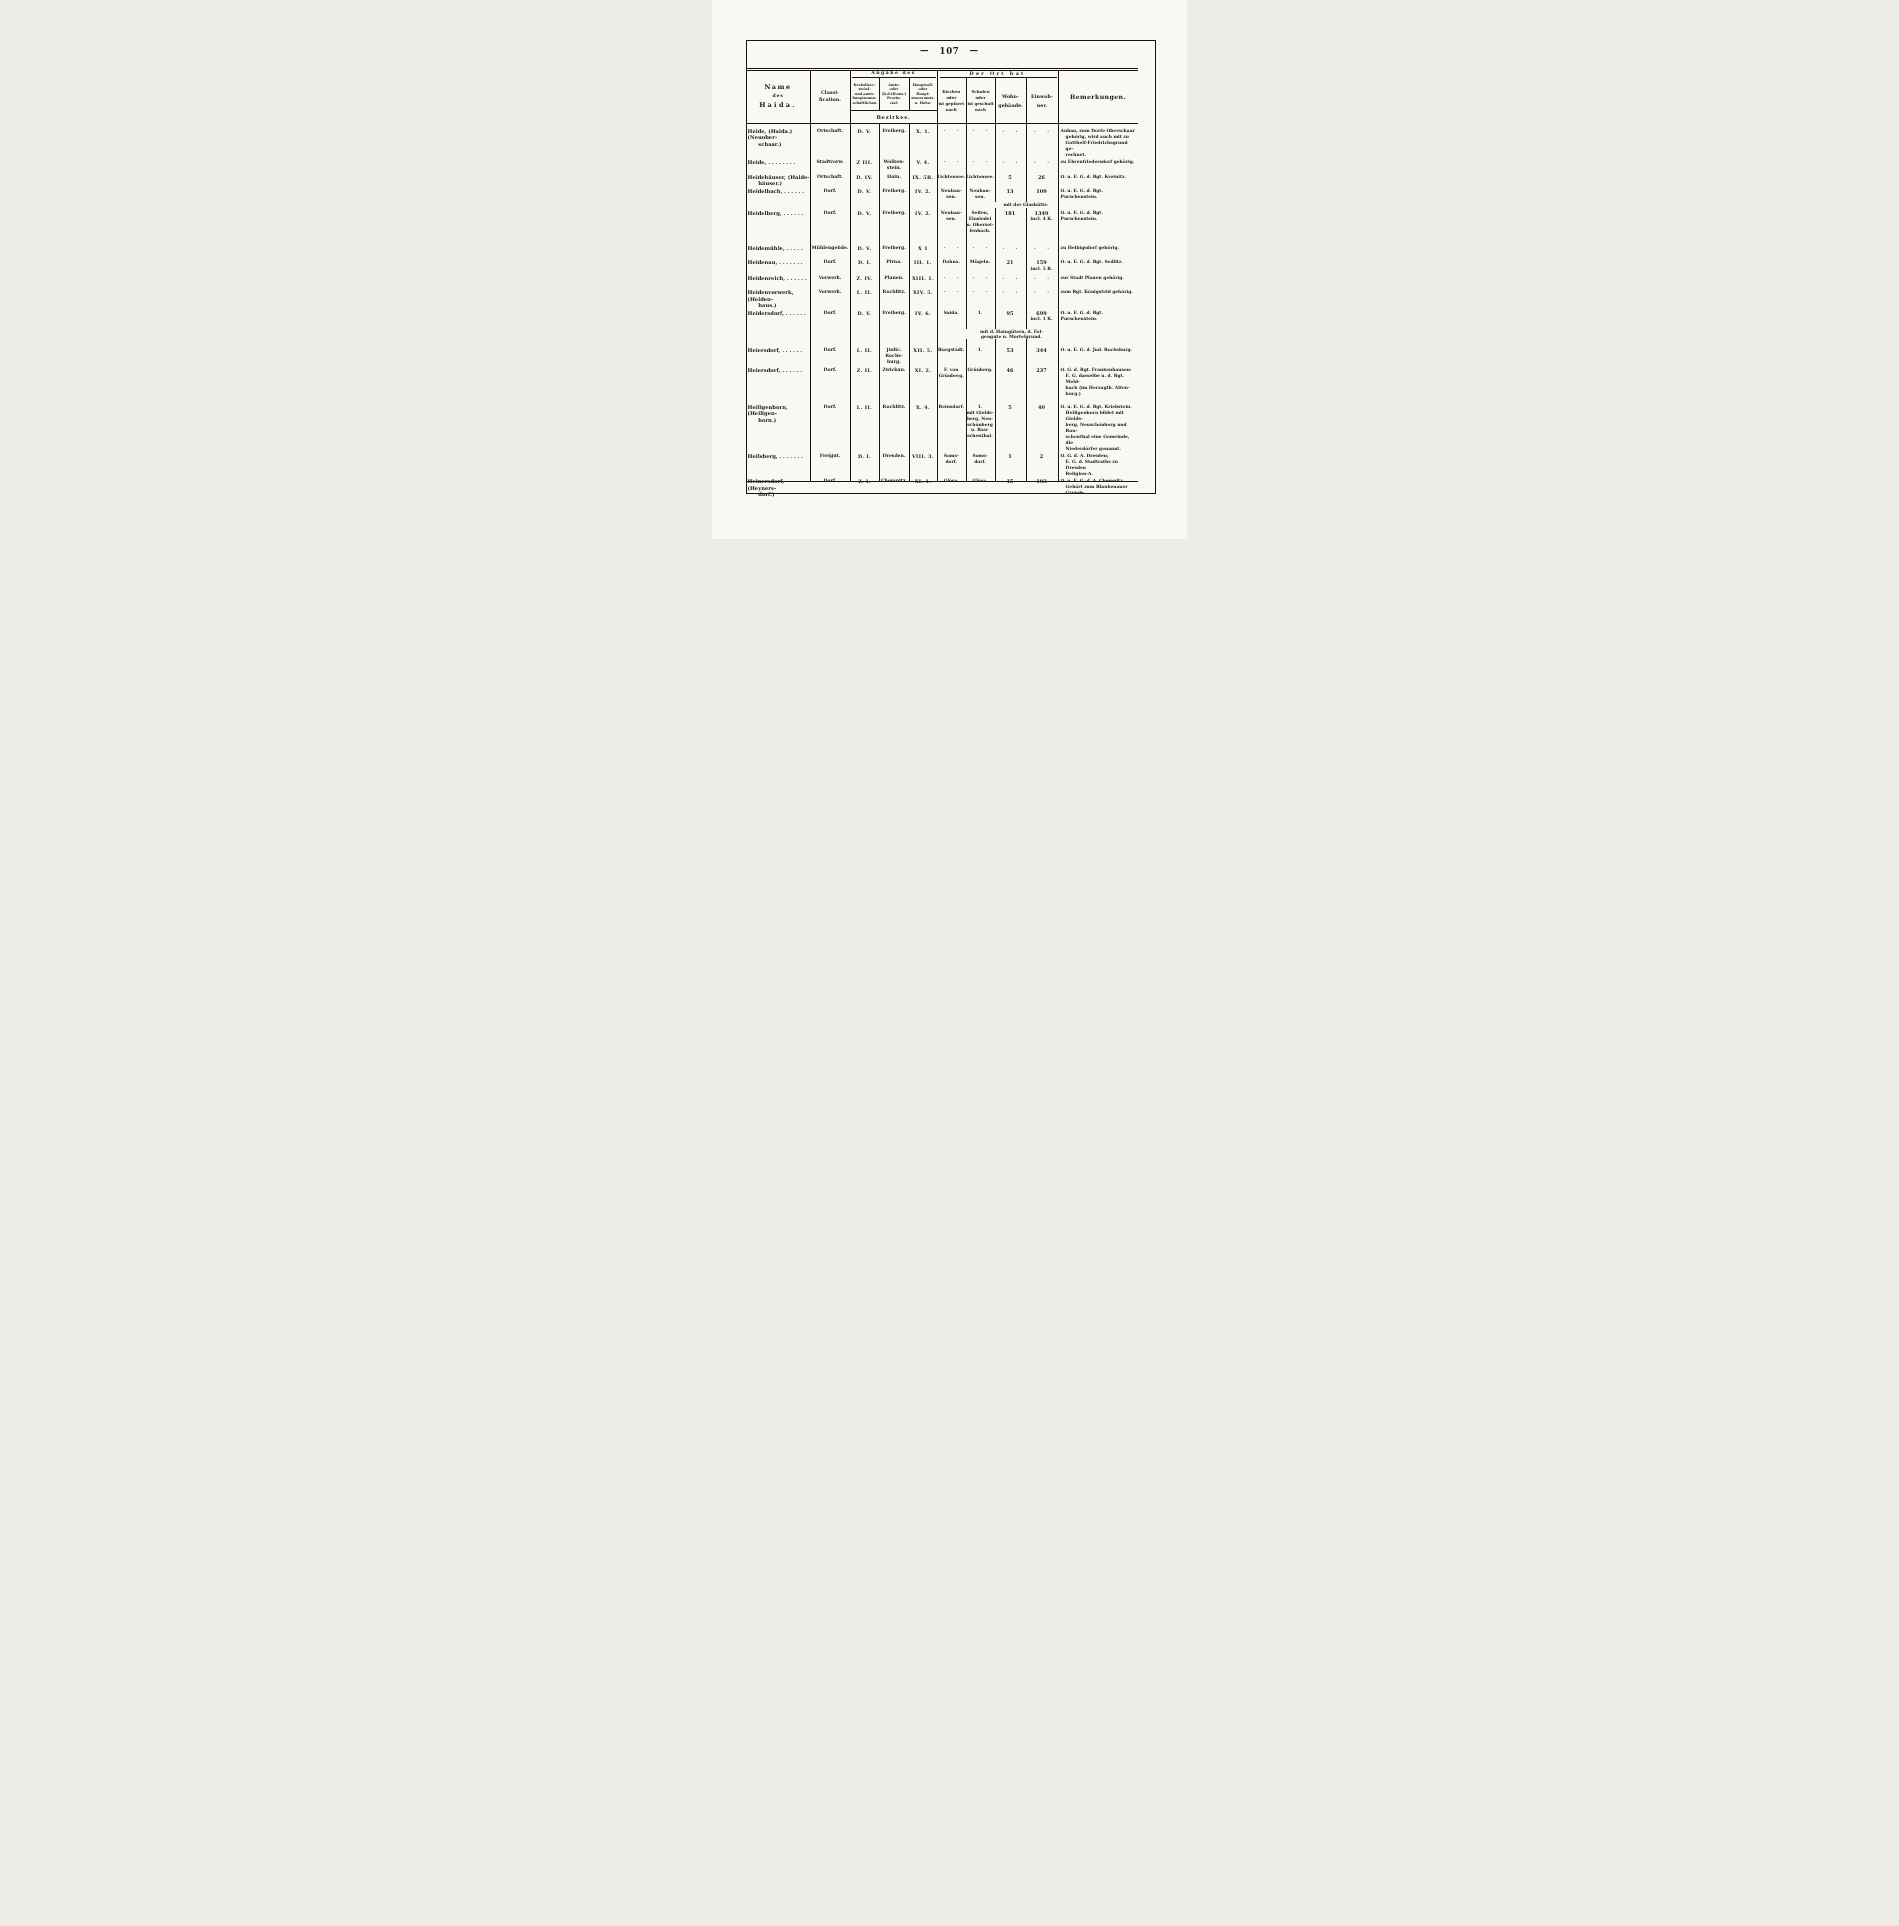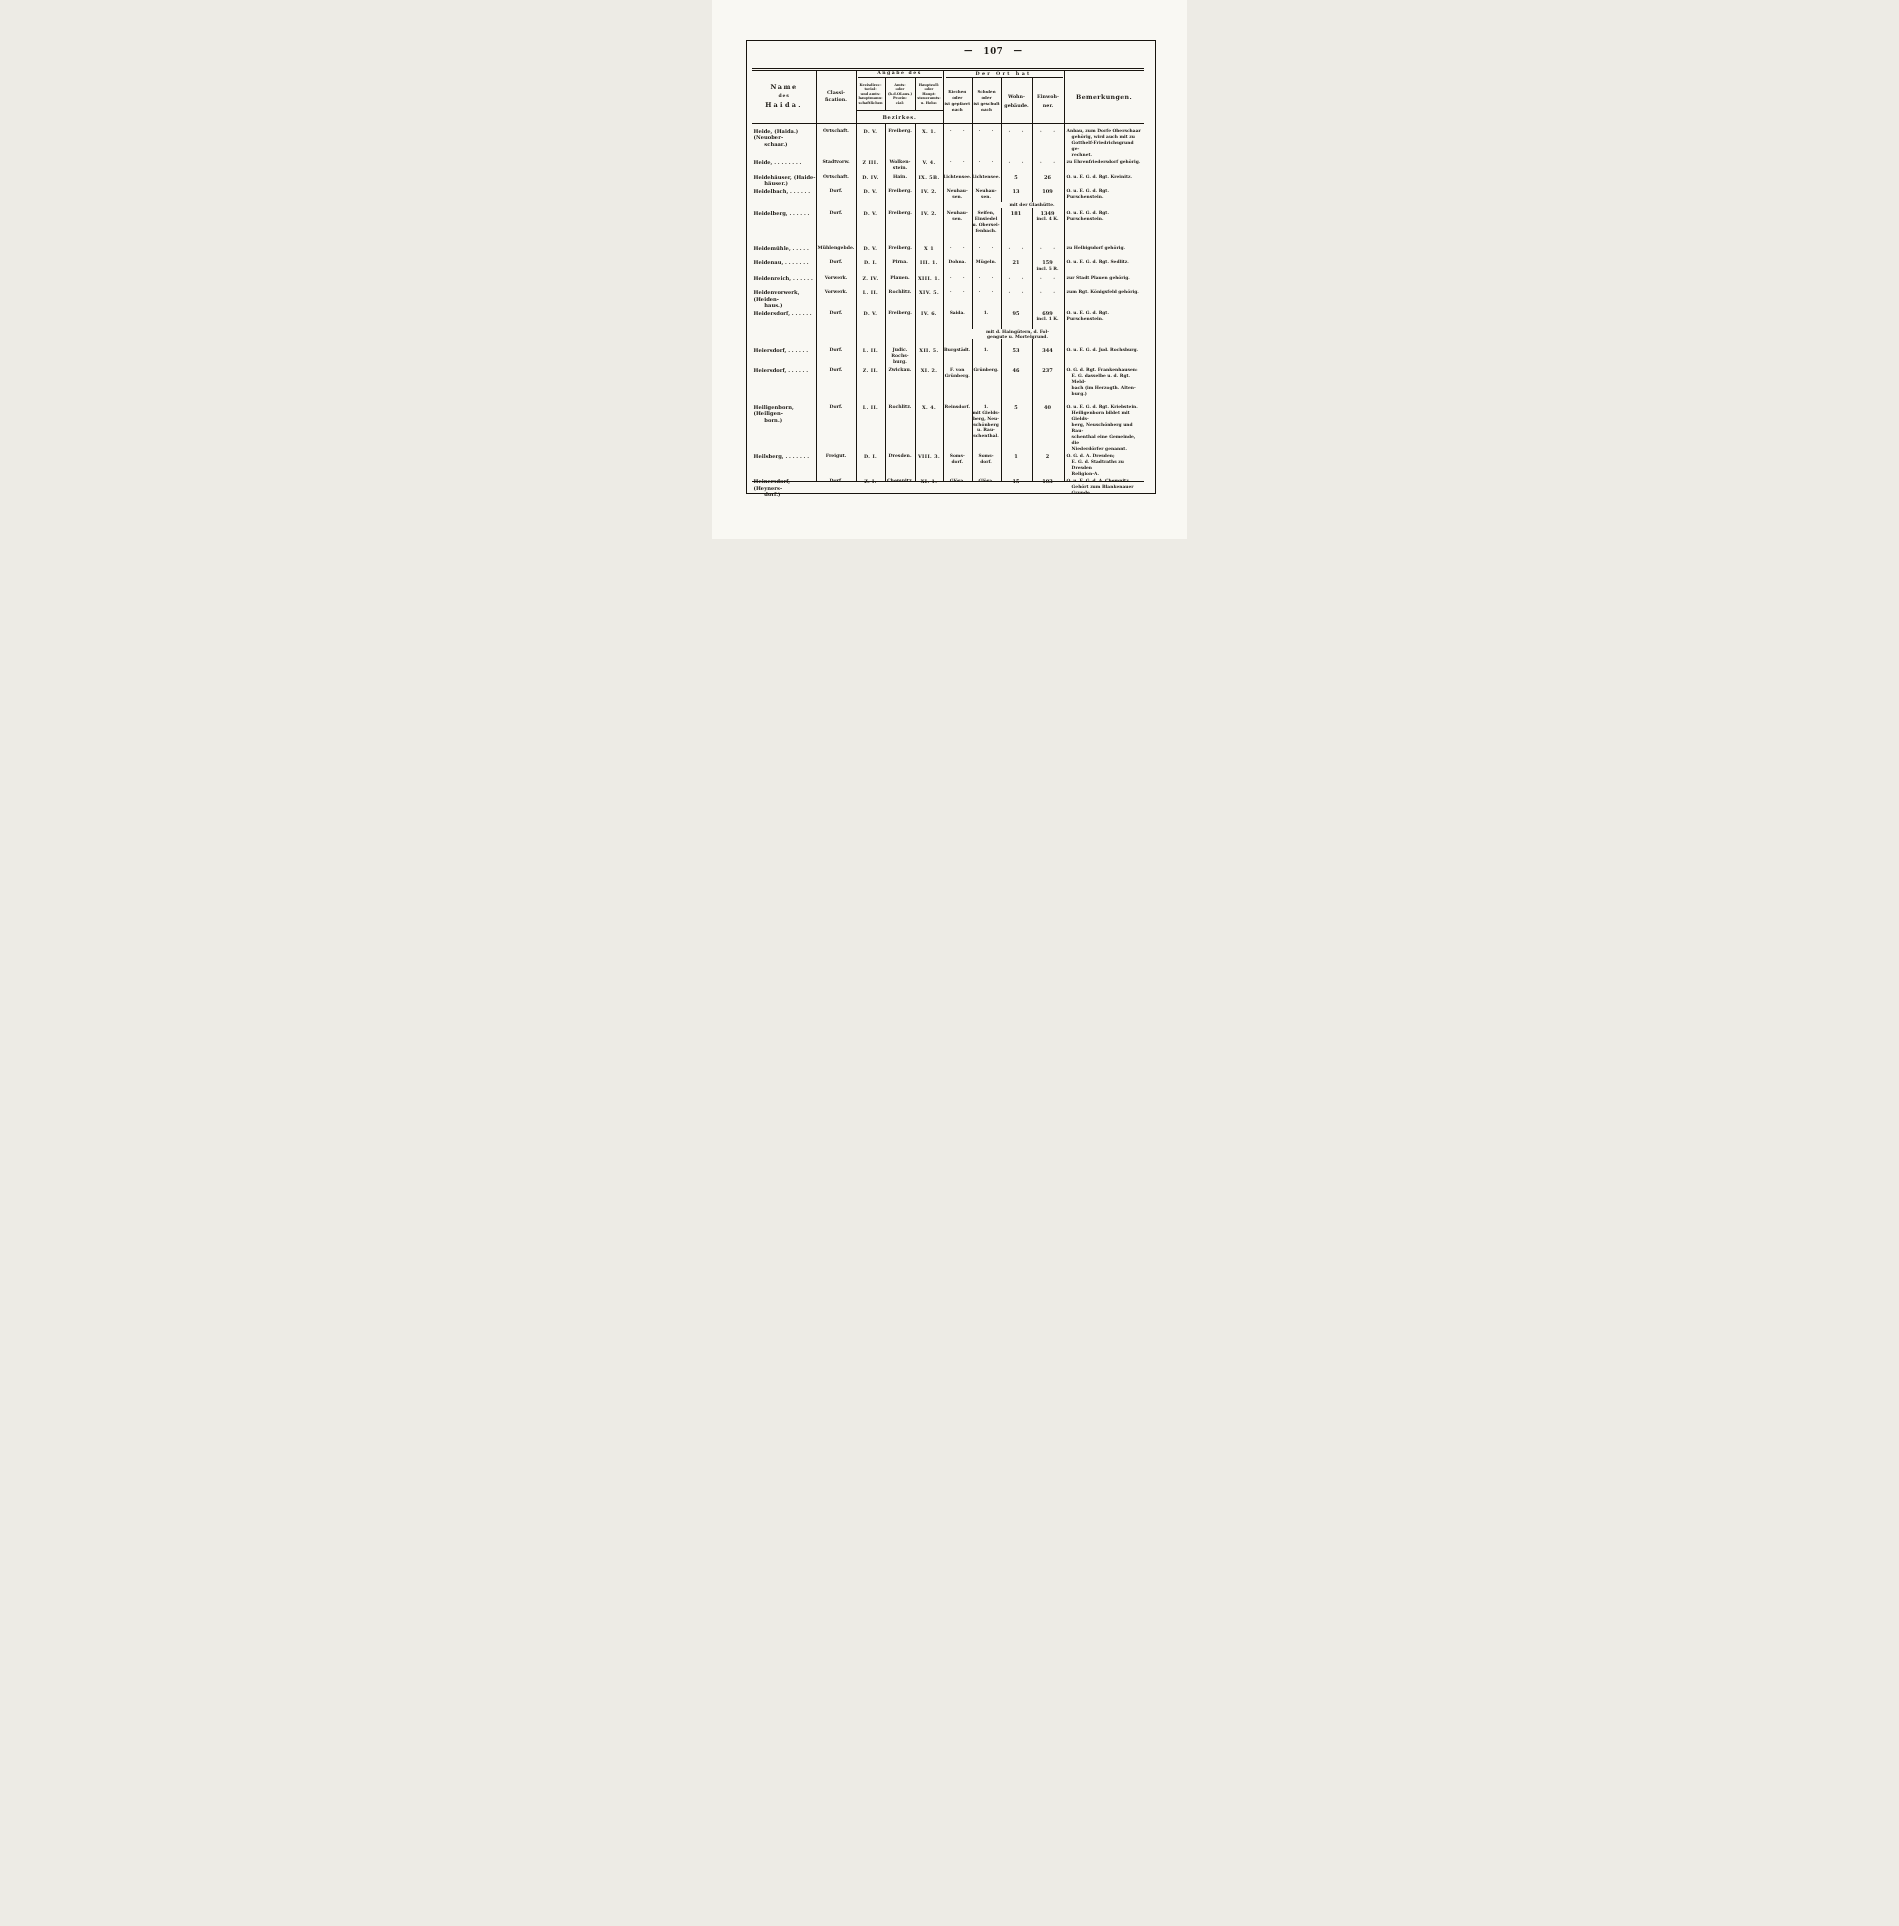--- a/index.html
+++ b/index.html
@@ -3,24 +3,24 @@
 <meta charset="utf-8">
 <style>
   html,body{margin:0;padding:0;background:#edebe5;}
   .page{
     position:relative;width:475px;height:539px;margin:0 auto;
     background:#f9f8f3;color:#1c1914;
     font-family:"DejaVu Serif", serif;font-weight:700;
     overflow:hidden;
   }
   .frame{position:absolute;left:34px;top:40px;width:408px;height:452px;border:1.5px solid #18140e;}
-  .pageno{position:absolute;top:46px;left:0;width:100%;text-align:center;font-size:8.5px;letter-spacing:0.8px;padding-left:44px;}
+  .pageno{position:absolute;top:46px;left:0;width:100%;text-align:center;font-size:8.5px;letter-spacing:0.8px;}
   .pageno .dash{display:inline-block;margin:0 10px;transform:translateY(-0.8px);}
   
-  .tbl{position:absolute;left:40px;top:68px;width:392px;height:416px;}
+  .tbl{position:absolute;left:34px;top:68px;width:392px;height:416px;}
   .hrule{position:absolute;background:#18140e;}
   .vline{position:absolute;width:0.8px;background:#18140e;z-index:1;}
   
   .hcell{position:absolute;display:flex;flex-direction:column;align-items:center;justify-content:center;text-align:center;z-index:2;}
   .h-name{left:0;top:1.5px;width:64px;height:53px;}
   .h-name .line{font-size:6.5px;letter-spacing:1.5px;line-height:1.55;}
   .h-name .line:nth-child(2){font-size:4.6px;letter-spacing:0.8px;}
   .h-name .line:nth-child(3){letter-spacing:2.3px;}
   .h-class{left:64px;top:1.5px;width:40px;height:53px;}
   .h-class .line{font-size:4.8px;line-height:1.5;}

